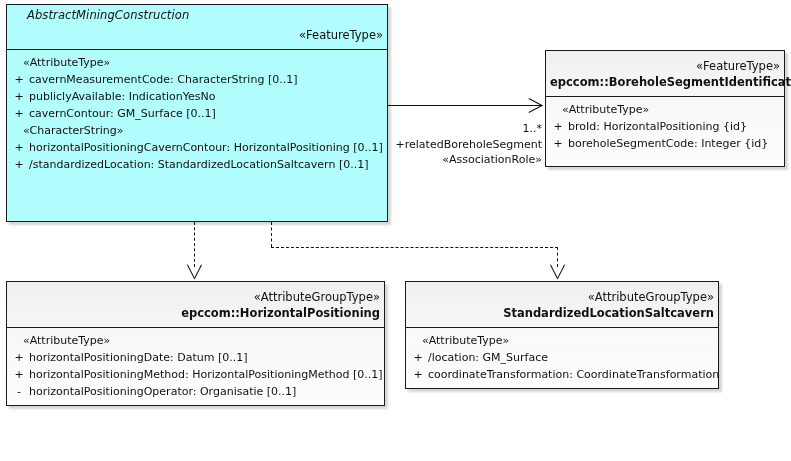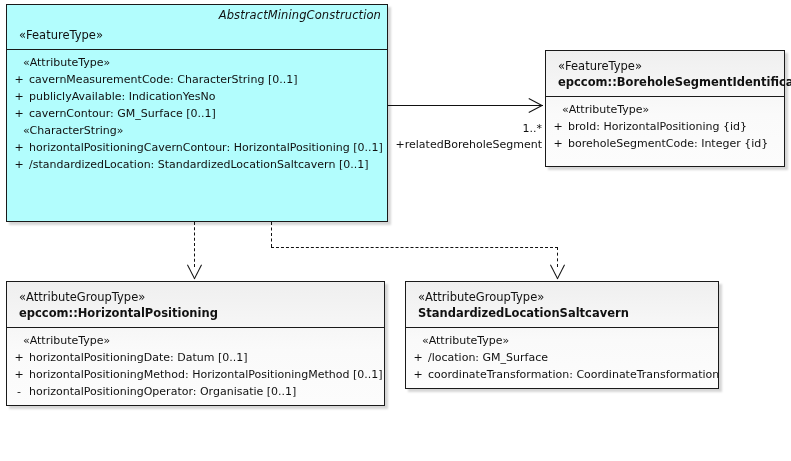--- a/index.html
+++ b/index.html
@@ -28,34 +28,33 @@
   .uml-class.cyan {
     background: #b2fdfd;
   }
   .uml-class.grey {
     background: linear-gradient(to bottom, #efefef 0%, #fafafa 55%, #fcfcfc 100%);
   }
 
   
   .pkg-strip {
     box-sizing: border-box;
-    text-align: right;
     font-style: italic;
     font-size: 11.5px;
     color: #111;
     padding: 3px 6px 2px 20px;
     line-height: 14px;
     letter-spacing: 0.1px;
   }
 
   
   .hdr {
     box-sizing: border-box;
-    text-align: left;
-    padding: 4px 4px 6px 12px;
+    text-align: right;
+    padding: 4px 4px 6px 4px;
   }
   .hdr .stereo {
     font-size: 11.5px;
     color: #111;
     line-height: 15px;
     white-space: nowrap;
   }
   .hdr .cname {
     font-size: 11.5px;
     font-weight: bold;
@@ -182,20 +181,21 @@
 </style>
 </head>
 <body>
 
 <div id="canvas">
 
   <div class="line-h" style="left:388px; top:105px; width:155px;"></div>
   <div class="arrow-right" style="left:529px; top:97px;"></div>
   <div class="conn-label right" style="left:420px; top:122px; width:122px;">1..*</div>
   <div class="conn-label right" style="left:390px; top:138px; width:152px;">+relatedBoreholeSegment</div>
+  <div class="conn-label right" style="left:390px; top:153px; width:152px;">«AssociationRole»</div>
 
   <div class="dash-v" style="left:194px; top:222px; height:45px;"></div>
   <div class="arrow-down" style="left:186px; top:265px;"></div>
 
   <div class="dash-v" style="left:271px; top:222px; height:25px;"></div>
   <div class="dash-h" style="left:271px; top:247px; width:287px;"></div>
   <div class="dash-v" style="left:557px; top:247px; height:20px;"></div>
   <div class="arrow-down" style="left:549px; top:265px;"></div>
 
   <div class="uml-class cyan" style="left:6px; top:4px; width:382px; height:218px;">

